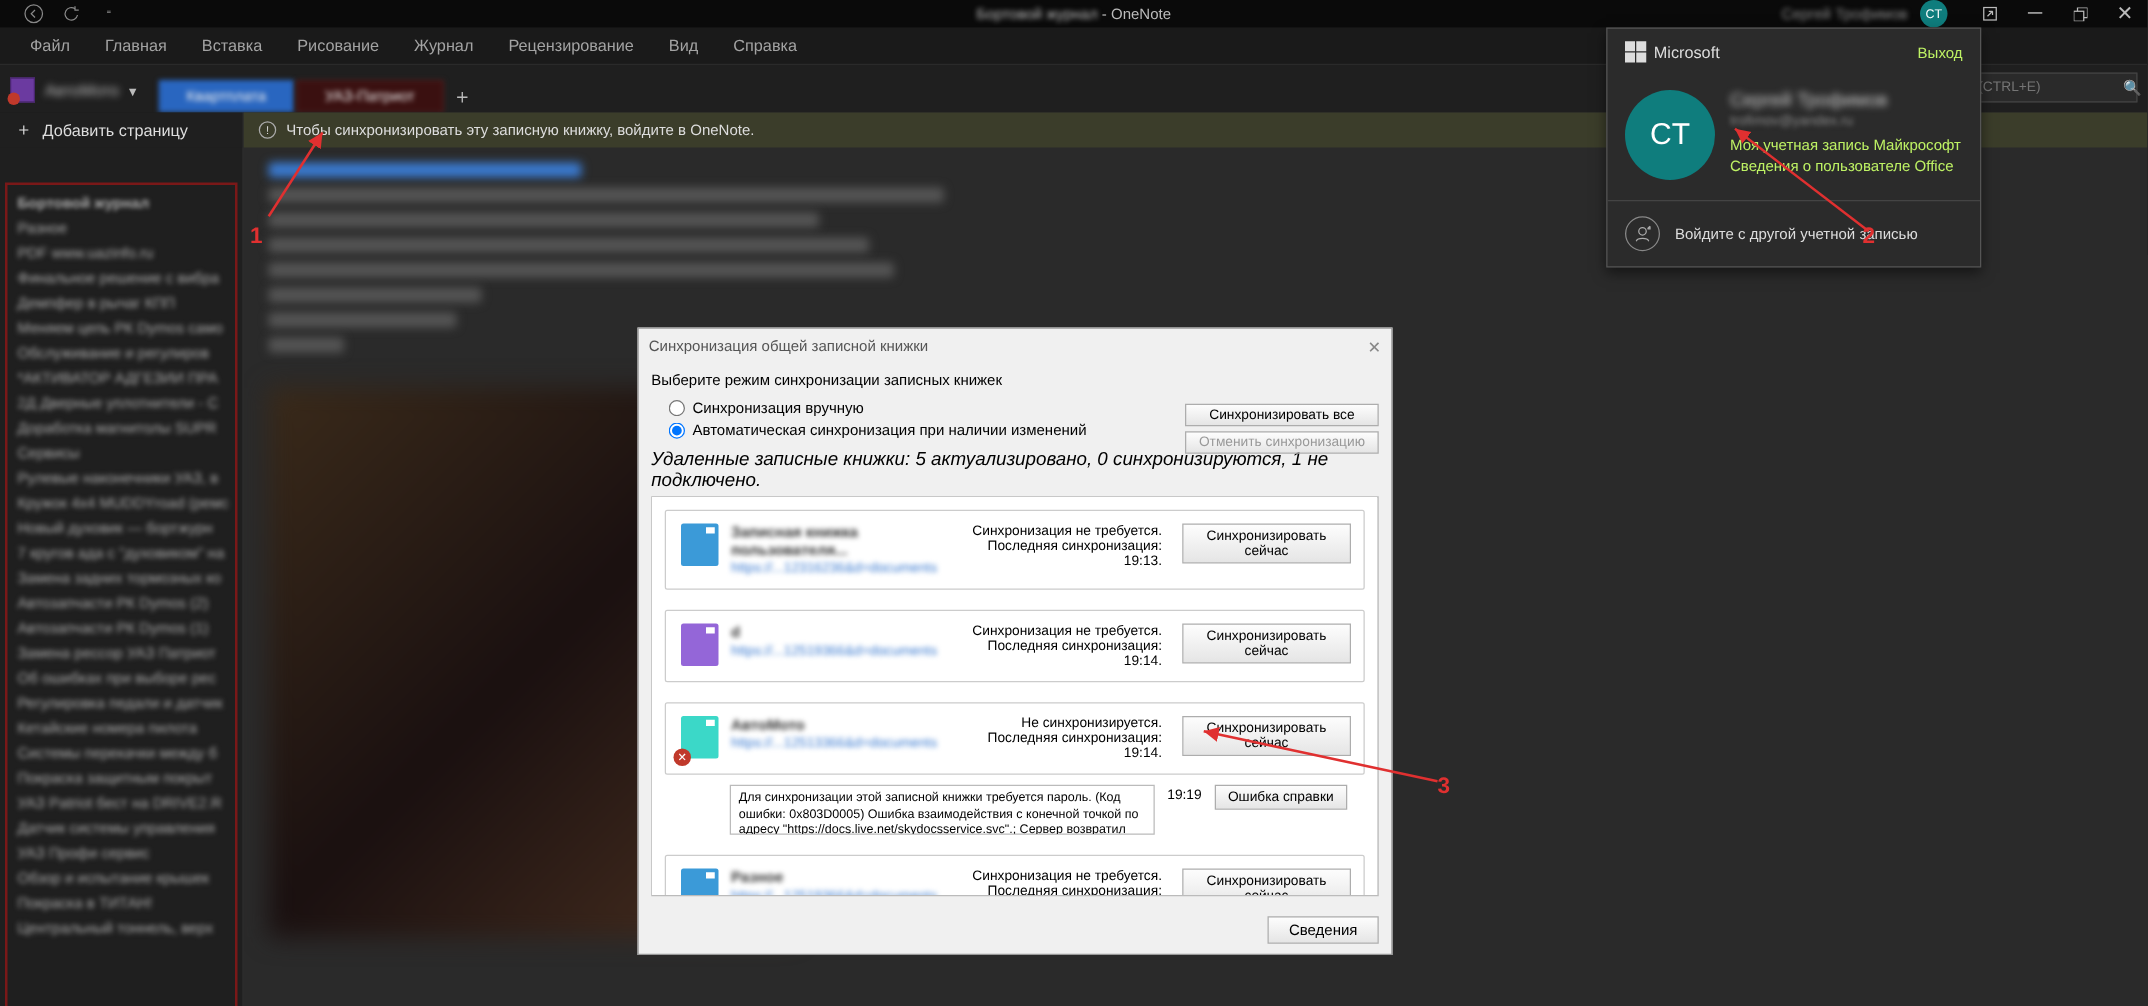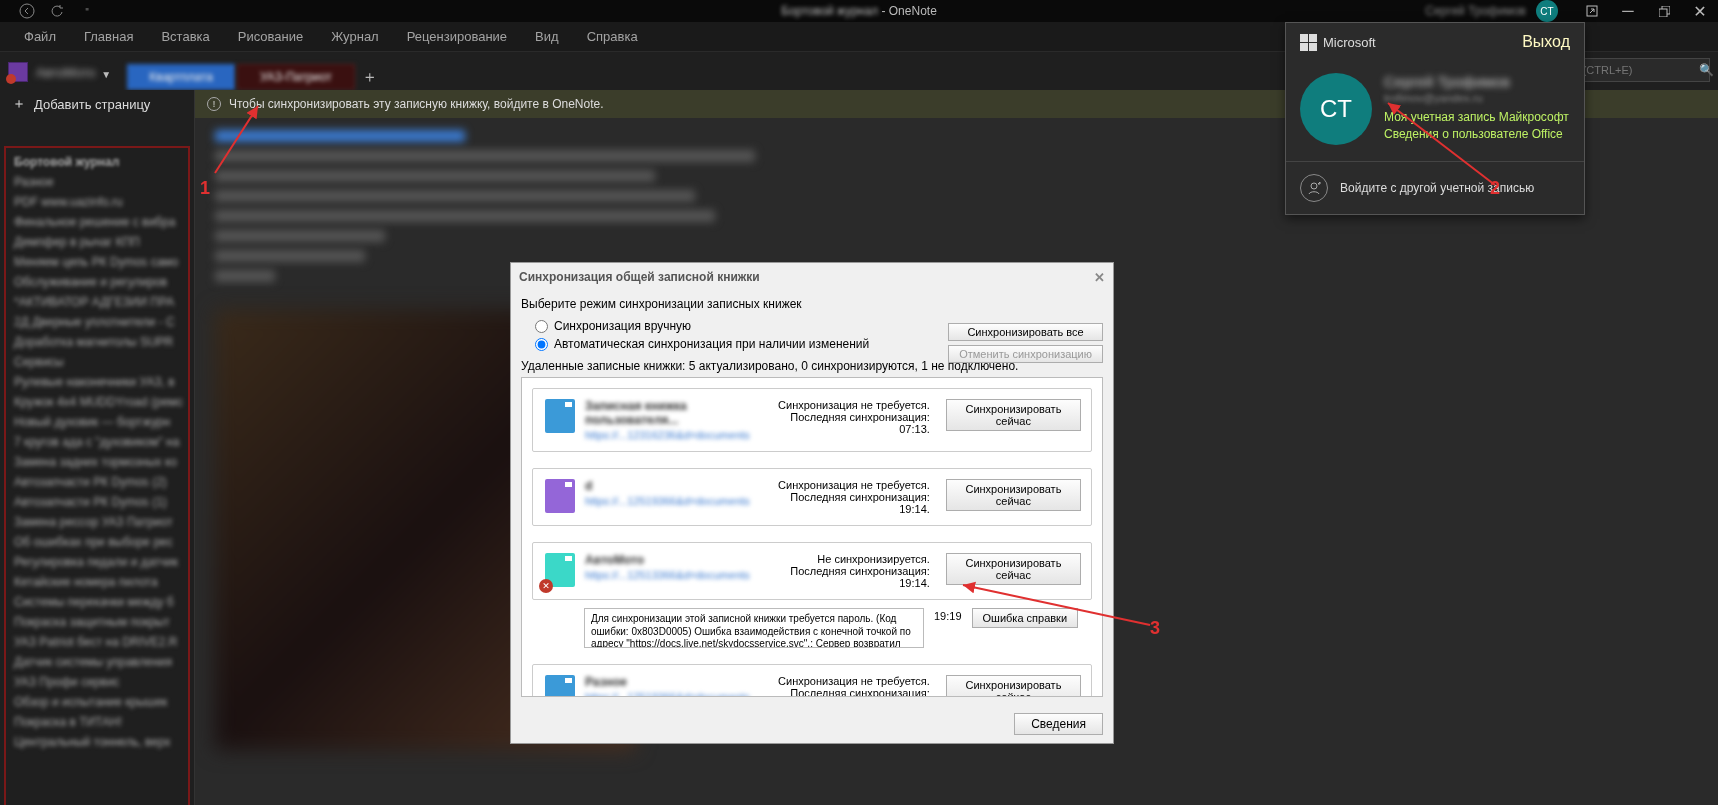--- a/index.html
+++ b/index.html
@@ -41,41 +41,41 @@
   .blur-line { height:12px; background:#555; filter:blur(4px); margin-bottom:8px; border-radius:2px;}
   .content-image { margin:10px 0 0 20px; width:420px; height:440px; background:linear-gradient(135deg,#3a2a1a,#1a1010,#4a3020); filter:blur(10px); border-radius:2px;}
   .expand-icon { position:absolute; top:5px; right:10px; color:#aaa; font-size:14px; cursor:pointer;}
 
   
   .account-popup { position:absolute; top:22px; right:133px; width:300px; background:#2b2b2b; border:1px solid #555; z-index:50; box-shadow:0 4px 10px rgba(0,0,0,.5);}
   .acct-header { display:flex; align-items:center; justify-content:space-between; padding:10px 14px;}
   .ms-logo { display:flex; align-items:center; gap:6px; font-size:13px; color:#ddd;}
   .ms-squares { display:grid; grid-template-columns:8px 8px; grid-template-rows:8px 8px; gap:1px;}
   .ms-squares div { background:#ddd;}
-  .logout { font-size:16px; color:#fef9c3; cursor:pointer;margin-left:26px;}
+  .logout { font-size:12px; color:#bef264; cursor:pointer;margin-left:26px;}
   .acct-body { display:flex; padding:12px 14px 16px 14px; gap:12px;}
   .avatar-big { width:72px;height:72px;border-radius:50%;background:#0f7d7d;color:#fff;display:flex;align-items:center;justify-content:center;font-size:24px;}
   .acct-info { flex:1;}
   .acct-name { font-size:15px; color:#ccc; filter:blur(3px); margin-bottom:2px;}
   .acct-email { font-size:11px; color:#888; filter:blur(2px); margin-bottom:6px;}
   .acct-link { font-size:12px; color:#bef264; cursor:pointer; margin-bottom:3px; display:block;}
   .acct-footer { border-top:1px solid #444; padding:12px 14px; display:flex; align-items:center; gap:12px;}
   .acct-switch-ico { width:28px;height:28px;border:1px solid #888;border-radius:50%;display:flex;align-items:center;justify-content:center;color:#aaa;}
   .acct-switch-txt { font-size:12px; color:#ddd; cursor:pointer;}
   .sync-dialog { position:absolute; left:510px; top:262px; width:604px; background:#f0f0f0; border:1px solid #999; color:#000; font-size:12px; z-index:45;}
-  .dlg-title { height:28px; display:flex; align-items:center; justify-content:space-between; padding:0 8px; color:#555;font-weight:bold;}
+  .dlg-title { height:28px; display:flex; align-items:center; justify-content:space-between; padding:0 8px; color:#555;}
   .dlg-close { cursor:pointer; font-size:13px; color:#888;}
   .dlg-body { padding:6px 10px 8px 10px;}
   .dlg-sub { font-size:12px; margin-bottom:6px;}
   .radio-row { display:flex; align-items:center; gap:6px; padding:2px 0 2px 14px;}
   .radio-row input { margin:0;}
   .dlg-right-btns { position:absolute; right:10px; top:32px; display:flex; flex-direction:column; gap:4px;}
   .dlg-btn { background:linear-gradient(#fdfdfd,#e5e5e5); border:1px solid #adadad; padding:2px 10px; font-size:11px; cursor:pointer; min-width:130px;}
   .dlg-btn:disabled { color:#999; }
-  .dlg-deleted { font-size:12px; margin:6px 0 4px 0;}
+  .dlg-deleted { font-size:15px; margin:6px 0 4px 0;font-style:italic;}
   .nb-list-wrap { border:1px solid #bbb; background:#fff; height:320px; overflow:auto; position:relative; padding:10px;}
   .nb-row { border:1px solid #ccc; border-radius:2px; margin-bottom:16px; padding:10px 10px 10px 12px; display:flex; gap:10px; position:relative;}
   .nb-ico { width:30px; height:34px; border-radius:2px; position:relative; flex-shrink:0;}
   .nb-ico.blue { background:#3b9ad8;}
   .nb-ico.purple { background:#9466d8;}
   .nb-ico.teal { background:#3bd8c8;}
   .nb-ico::after { content:""; position:absolute; top:3px; right:3px; width:7px; height:5px; background:#fff;}
   .nb-ico .err-badge { position:absolute; left:-6px; bottom:-6px; width:14px;height:14px;background:#c0392b;border-radius:50%; color:#fff; font-size:9px; display:flex;align-items:center;justify-content:center;}
   .nb-text { flex:1;}
   .nb-title { font-size:12px; color:#333; filter:blur(2px); margin-bottom:2px; font-weight:600;}
@@ -281,21 +281,21 @@
     <div class="dlg-deleted">Удаленные записные книжки: 5 актуализировано, 0 синхронизируются, 1 не подключено.</div>
     <div class="nb-list-wrap" id="nb-list">
         <div class="nb-row">
           <div class="nb-ico blue"></div>
           <div class="nb-text">
             <div class="nb-title">Записная книжка пользователя...</div>
             <div class="nb-link">https://...12316236&amp;d=documents</div>
           </div>
           <div class="nb-status">
             <div class="bold">Синхронизация не требуется.</div>
-            <div class="bold">Последняя синхронизация: 07:13.</div>
+            <div class="bold">Последняя синхронизация: 19:13.</div>
           </div>
           <div class="nb-sync-btn"><button>Синхронизировать сейчас</button></div>
         </div>
         <div class="nb-row">
           <div class="nb-ico purple"></div>
           <div class="nb-text">
             <div class="nb-title">d</div>
             <div class="nb-link">https://...12519366&amp;d=documents</div>
           </div>
           <div class="nb-status">

